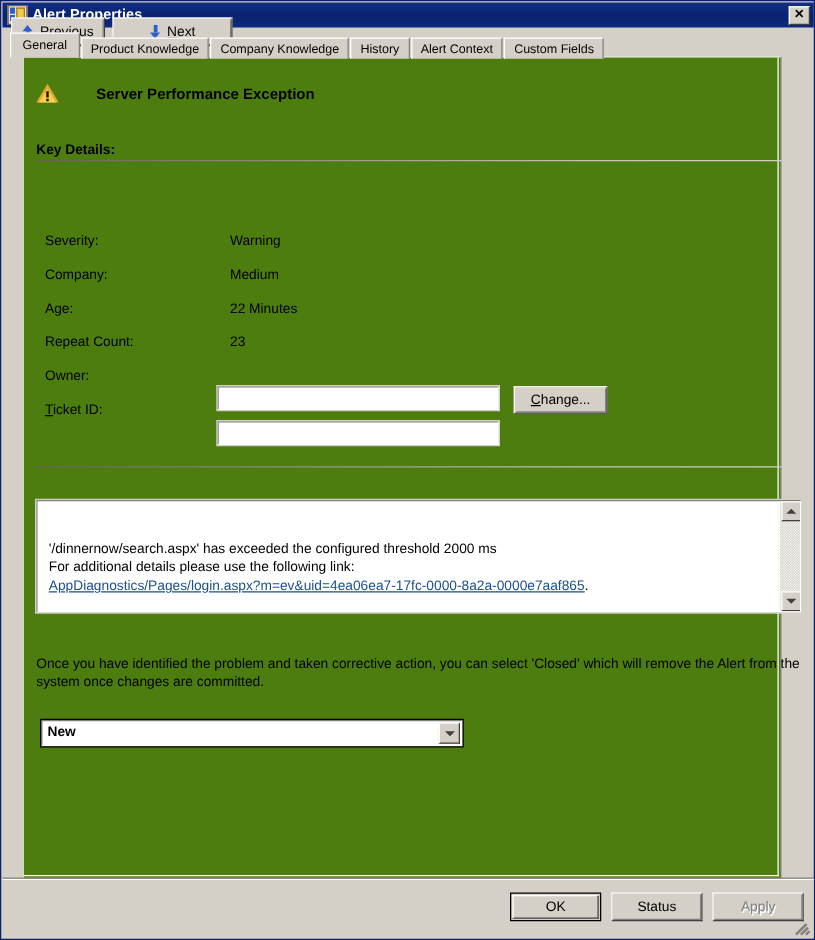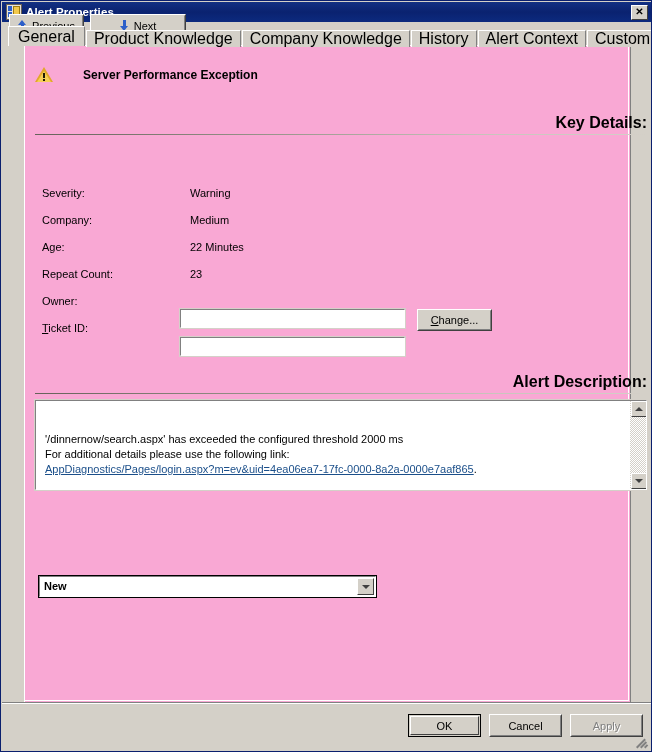--- a/index.html
+++ b/index.html
@@ -88,21 +88,21 @@
     height: 17px;
     padding: 0 7px;
     margin-right: 1px;
     background: #d4d0c8;
     border-top: 1px solid #ffffff;
     border-left: 1px solid #ffffff;
     border-right: 1px solid #808080;
     box-sizing: border-box;
     display: flex;
     align-items: center;
-    font-size: 16px;
+    font-size: 10px;
     color: #000;
     white-space: nowrap;
     cursor: default;
     position: relative;
     top: 1px;
   }
   .tab.selected {
     height: 20px;
     top: 0px;
     margin-left: -2px;
@@ -111,23 +111,23 @@
     border-top: 1px solid #ffffff;
     border-left: 1px solid #ffffff;
     border-right: 1px solid #808080;
     z-index: 6;
   }
   .tab.selected:first-child { margin-left: 0; }
 
   
   #tabpanel {
     position: absolute;
-    left: 23px; top: 44px;
+    left: 17px; top: 44px;
     width: 607px; height: 658px;
-    background: #f9a8d4;
+    background: #4d7c0f;
     border-top: 1px solid #ffffff;
     border-left: 1px solid #ffffff;
     border-right: 1px solid #808080;
     border-bottom: 1px solid #808080;
     box-sizing: border-box;
   }
   #tabpanel-inner {
     position: absolute;
     left: 0; top: 0; right: 1px; bottom: 1px;
     border-right: 1px solid #ffffff;
@@ -178,25 +178,24 @@
     white-space: nowrap;
   }
 
   
   .section {
     position: absolute;
     left: 10px;
     width: 612px;
   }
   .section-title {
-    font-size: 16px;
+    font-size: 11px;
     font-weight: bold;
     color: #000;
     margin-bottom: 2px;
-    text-align: right;
   }
   .section-rule {
     height: 1px;
     width: 100%;
     background: linear-gradient(to right, #66625a 0%, #9b968d 40%, #c9c5bd 75%, #d4d0c8 100%);
   }
 
   
   #key-details-rows {
     position: absolute;
@@ -588,41 +587,41 @@
 
       <input class="field-input" id="ticket-input" style="left: 155px; top: 291px; width: 225px;" value="">
 
       <div class="btn" id="change-button">
         <span class="accel">C</span>
           <span>hange...</span>
         <span class="inner"></span>
       </div>
 
       <div class="section" style="top:327px;">
-        <div class="section-title">Alert Description:</div>
         <div class="section-rule"></div>
       </div>
 
       <div id="desc-box">
         <div id="desc-text">
           <div class="line">'/dinnernow/search.aspx' has exceeded the configured threshold 2000 ms</div>
           <div class="line">For additional details please use the following link:</div>
           <div class="line"><span id="desc-link">AppDiagnostics/Pages/login.aspx?m=ev&amp;uid=4ea06ea7-17fc-0000-8a2a-0000e7aaf865</span><span>.</span></div>
         </div>
         <div id="desc-scroll">
           <div class="sb-btn up">
               <span class="arrow-up"></span>
             </div>
           <div class="sb-btn down">
               <span class="arrow-down"></span>
             </div>
         </div>
       </div>
 
 
+      <div id="status-desc">Once you have identified the problem and taken corrective action, you can select 'Closed' which will remove the Alert from the system once changes are committed.</div>
 
       <div id="status-combo">
         <div id="status-combo-value">New</div>
         <div id="status-combo-arrow">
             <span class="arrow-down"></span>
           </div>
       </div>
 
     </div>
   </div>
@@ -646,21 +645,21 @@
     <span><span class="accel">N</span><span>ext</span></span>
     <span class="inner"></span>
   </div>
 
   <div class="btn" id="ok-button">
     <span>OK</span>
     <span class="inner2"></span>
   </div>
 
   <div class="btn" id="cancel-button">
-    <span>Cancel</span>
+    <span>Status</span>
     <span class="inner"></span>
   </div>
 
   <div class="btn" id="apply-button">
     <span>Apply</span>
     <span class="inner"></span>
   </div>
 
   <div id="resize-grip">
     <i style="left:8px; top:11px; width:4px; transform:rotate(-45deg);"></i>

